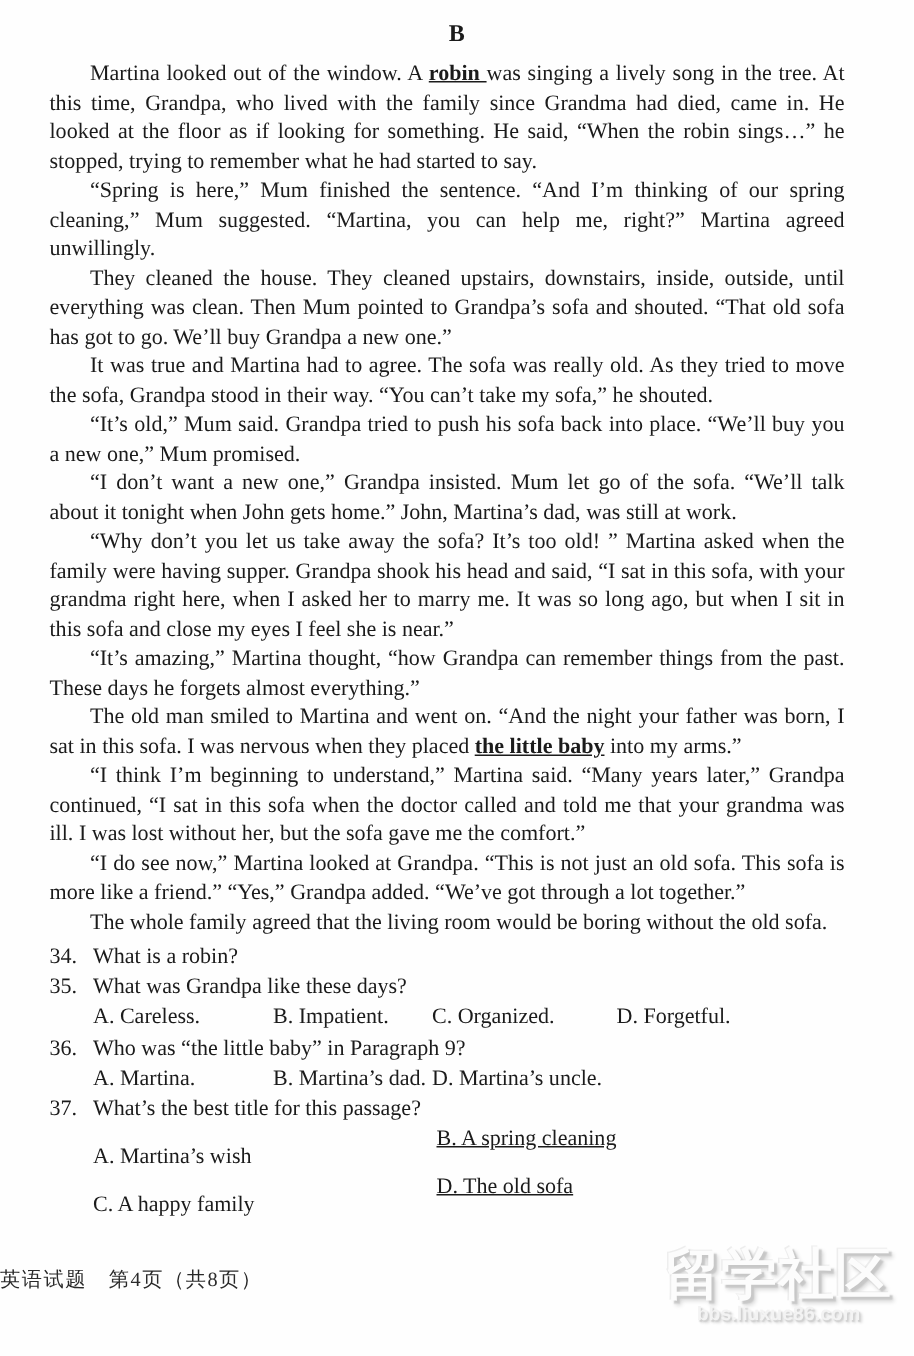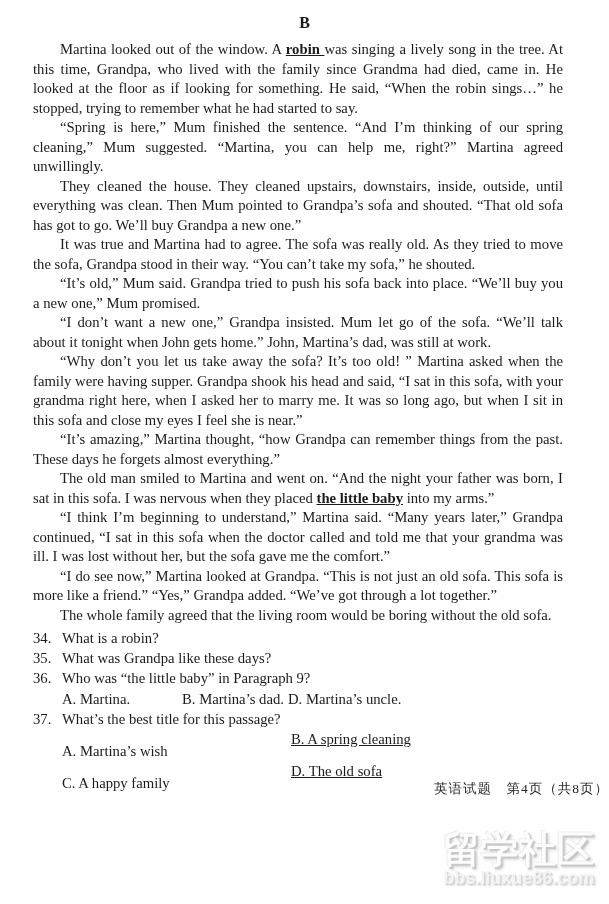--- a/index.html
+++ b/index.html
@@ -36,24 +36,24 @@
   .q-text { flex: 1; }
   .q-options { display: flex; padding-left: 29px; line-height: 20.2px; }
   .q-options.row4 .opt:nth-child(1) { width: 120px; }
   .q-options.row4 .opt:nth-child(2) { width: 106px; }
   .q-options.row4 .opt:nth-child(3) { width: 123px; }
   .q-options.row4 .opt:nth-child(4) { flex: 1; }
   .q-options.row2 .opt:nth-child(1) { width: 229px; margin-top: 12px; }
   .q-options.row2 .opt:nth-child(2) { flex: 1; text-decoration: underline; }
   .footer {
     position: absolute;
-    top: 780px;
+    top: 844px;
     left: 0;
     width: 100%;
-    text-align: right;
+    text-align: left;
     font-size: 13.5px;
     color: #2a2a2a;
     letter-spacing: 1px;
   }
   .watermark {
     position: absolute;
     top: 828px;
     left: 433px;
     width: 172px;
     text-align: center;
@@ -63,21 +63,21 @@
   .wm-title {
     font-size: 37px;
     font-weight: bold;
     line-height: 44px;
     letter-spacing: 1px;
     color: #fcfcfc;
     text-shadow: 2px 2px 1px #c7c7c7, 3px 3px 3px #d8d8d8, -1px -1px 0 #ededed;
     white-space: nowrap;
   }
   .wm-url {
-    font-size: 18px;
+    font-size: 13px;
     font-weight: bold;
     margin-top: -4px;
     color: #f3f3f3;
     text-shadow: 1px 1px 1px #cccccc, 2px 2px 2px #dedede;
     white-space: nowrap;
   }
 </style>
 </head>
 <body>
 
@@ -107,20 +107,26 @@
         <span class="q-num">34.</span>
         <span class="q-text">What is a robin?</span>
       </div>
     </div>
 
     <div class="question">
       <div class="q-line">
         <span class="q-num">35.</span>
         <span class="q-text">What was Grandpa like these days?</span>
       </div>
+      <div class="q-options row4">
+        <span class="opt">A. Careless.</span>
+        <span class="opt">B. Impatient.</span>
+        <span class="opt">C. Organized.</span>
+        <span class="opt">D. Forgetful.</span>
+      </div>
     </div>
 
     <div class="question">
       <div class="q-line">
         <span class="q-num">36.</span>
         <span class="q-text">Who was “the little baby” in Paragraph 9?</span>
       </div>
       <div class="q-options row4">
         <span class="opt">A. Martina.</span>
         <span class="opt">B. Martina’s dad.</span>

